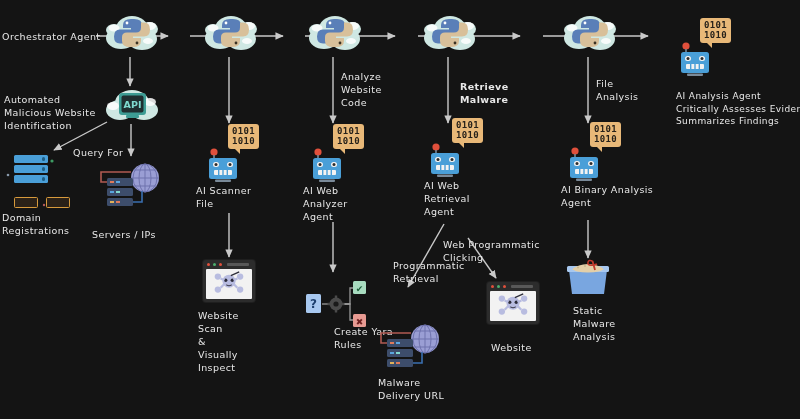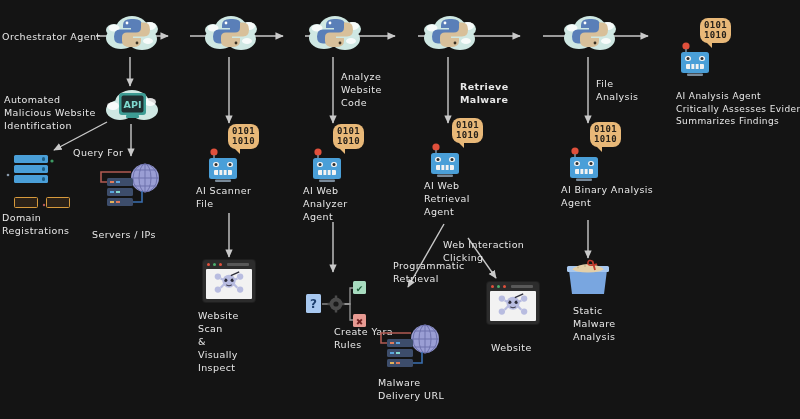--- a/index.html
+++ b/index.html
@@ -11,21 +11,21 @@
   .lbl.sm{font-size:9px;line-height:12.5px;}
 
   
   svg.wires{position:absolute;left:0;top:0;width:800px;height:419px;overflow:visible;}
 
   
   .cloud{position:absolute;width:56px;height:42px;}
 
   
   .robot{position:absolute;width:34px;height:34px;}
-  .bubble{position:absolute;background:#e8b878;border-radius:8px;
+  .bubble{position:absolute;background:#e8b878;border-radius:3px;
           padding:2px 4px 3px 4px;color:#26211a;font-family:"DejaVu Sans Mono",monospace;
           font-size:9px;font-weight:bold;line-height:10px;letter-spacing:.3px;}
   .bubble:after{content:"";position:absolute;left:6px;bottom:-5px;width:0;height:0;
           border-left:6px solid transparent;border-top:6px solid #e8b878;}
 
   
   .win{position:absolute;width:52px;height:42px;background:#2c2c2c;border-radius:3px;
        box-shadow:0 0 0 1px #1f1f1f;}
   .win .bar{height:8px;position:relative;}
   .win .dot{position:absolute;top:2.5px;width:3px;height:3px;border-radius:50%;}
@@ -373,21 +373,21 @@
           <rect x="16.3" y="24" width="1.4" height="5"></rect>
           <rect x="20.6" y="24" width="1.4" height="5"></rect>
         </g>
       <rect x="9" y="33.5" width="16" height="2.4" rx="1" fill="#7a8a99"></rect>
     </svg>
   </div>
   <div class="lbl" style="left:424px;top:179px;">AI Web
 Retrieval
 Agent</div>
 
-  <div class="lbl" style="left:443px;top:238px;">Web Interaction
+  <div class="lbl" style="left:443px;top:238px;">Web Programmatic
 Clicking</div>
   <div class="lbl" style="left:393px;top:259px;">Programmatic
 Retrieval</div>
 
   <div style="position:absolute;left:378px;top:323px;width:70px;height:52px;">
     <svg viewBox="0 0 70 52" width="70" height="52">
       <circle cx="47" cy="16" r="14" fill="#9a9ed4"></circle>
       <g stroke="#6e72ad" stroke-width="1" fill="none">
         <ellipse cx="47" cy="16" rx="6" ry="14"></ellipse>
           <ellipse cx="47" cy="16" rx="12" ry="14"></ellipse>

